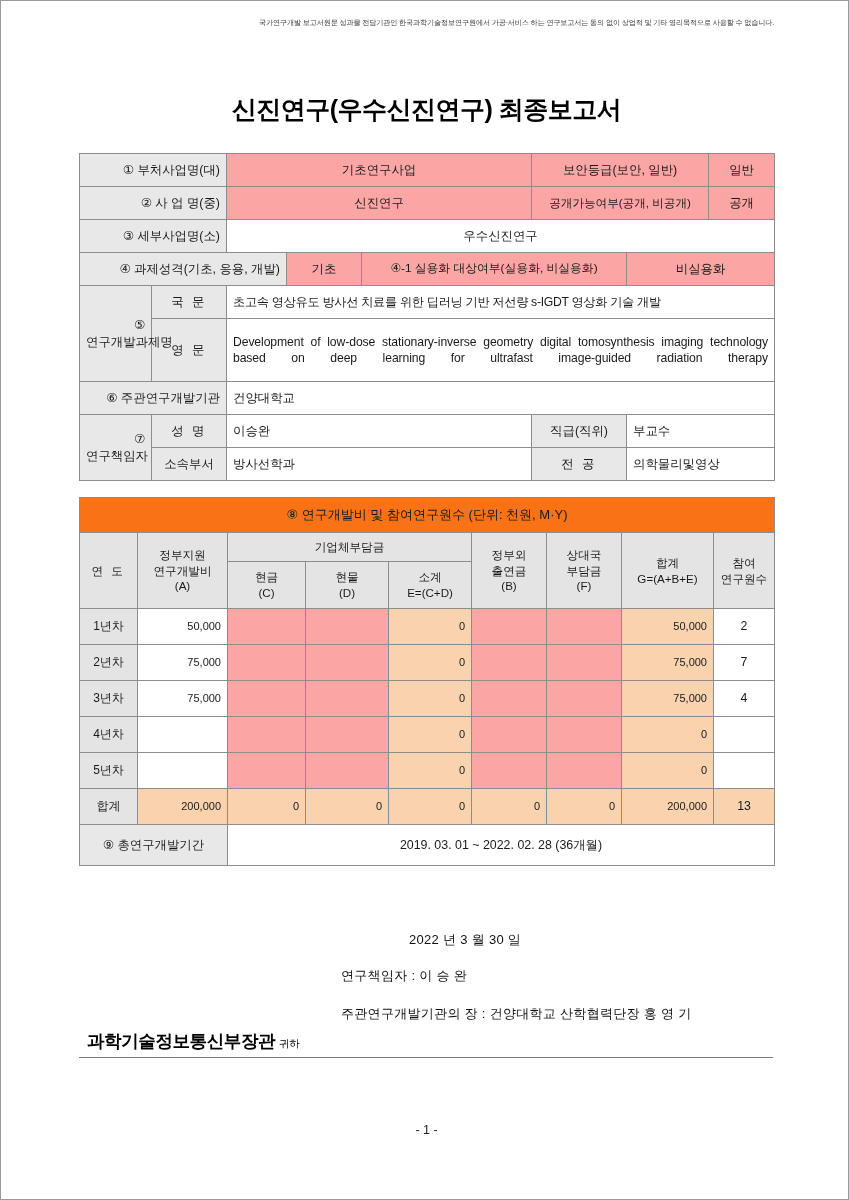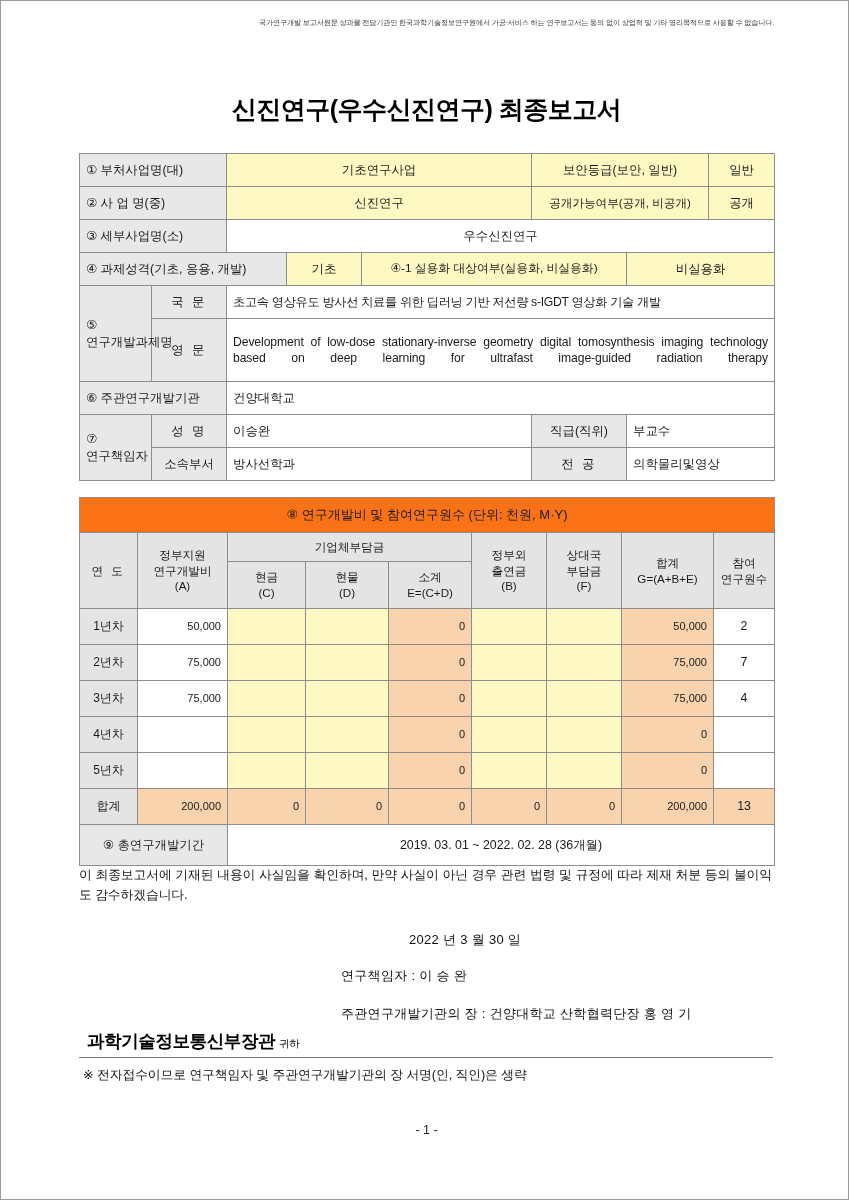--- a/index.html
+++ b/index.html
@@ -70,27 +70,27 @@
     vertical-align: middle;
     line-height: 1.35;
     word-break: keep-all;
   }
   .lbl {
     background: #e8e8e8;
     text-align: center;
   }
   .lbl-left {
     background: #e8e8e8;
-    text-align: left;
+    text-align: right;
     padding-left: 10px;
   }
   .ctr { text-align: center; }
   .lft { text-align: left; }
   .white { background: #ffffff; }
-  .shade { background: #fef9c3; }
+  .shade { background: #fca5a5; }
   .accent { background: #f8d3ae; }
   .nowrap { white-space: nowrap; }
 
   
   .tbl-main {
     position: absolute;
     top: 152px;
     left: 0;
   }
   .tbl-main td { height: 26px; }
@@ -406,29 +406,27 @@
         </tr>
 
         <tr>
           <td class="lbl ctr" colspan="2" style="height:34px;">⑨  총연구개발기간</td>
           <td class="white ctr" colspan="7">2019. 03. 01 ~ 2022. 02. 28 (36개월)</td>
         </tr>
       </tbody>
         </table>
     </div>
 
-    <div class="statement" style="top:864px;">이 최종보고서에 기재된 내용이 사실임을 확인하며, 만약 사실이 아닌 경우 관련 법령 및 규정에 따라 제재 처분 등의 불이익도 감수하겠습니다.</div>
 
     <div class="sign-line" style="top:930px; left:330px;">2022 년   3 월   30 일</div>
     <div class="sign-line" style="top:966px; left:262px;">연구책임자 : 이 승 완</div>
     <div class="sign-line" style="top:1004px; left:262px;">주관연구개발기관의 장 : 건양대학교 산학협력단장 홍 영 기</div>
 
     <div class="minister" style="top:1028px;">
       <span>과학기술정보통신부장관</span><span class="sub">귀하</span>
     </div>
     <div class="rule" style="top:1056px;"></div>
 
-    <div class="note" style="top:1066px;">※ 전자접수이므로 연구책임자 및 주관연구개발기관의 장 서명(인, 직인)은 생략</div>
 
     <div class="pageno" style="top:1122px;">- 1 -</div>
 
   </div>
 </div>
 
 </body></html>

